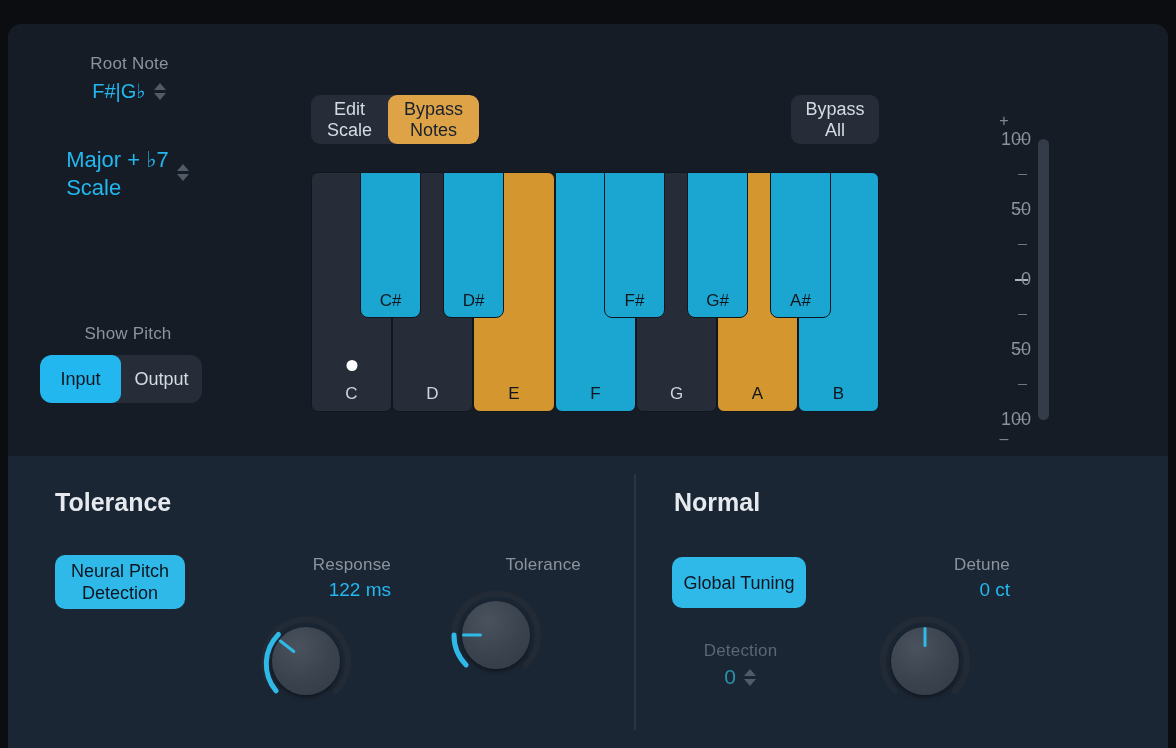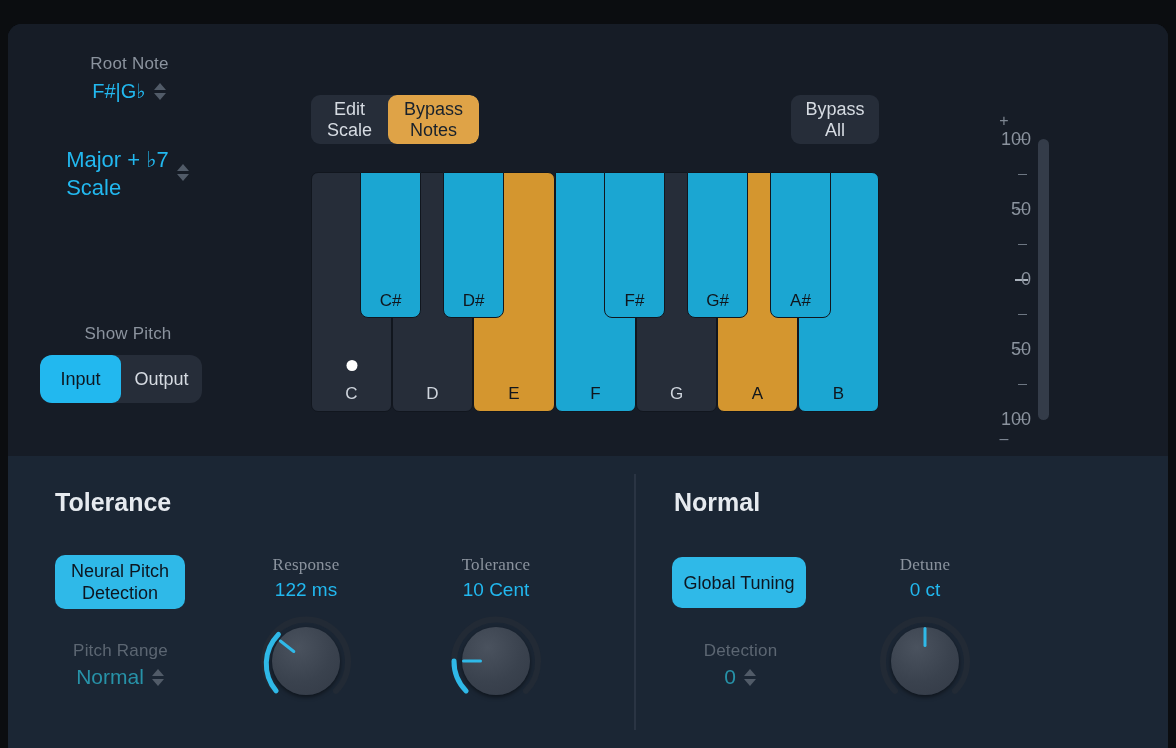--- a/index.html
+++ b/index.html
@@ -193,22 +193,22 @@
     margin-top: 4px;
   }
   #reference-group { position: absolute; left: 660px; top: 617px; width: 145px; }
   #reference-value-row {
     display: flex; align-items: center; justify-content: center; gap: 8px;
     margin-top: 4px;
   }
 
   
   .knob-group { position: absolute; width: 170px; }
-  .knob-label { text-align: center; font-family: Liberation Serif, serif; }
-  .knob-value { text-align: center; margin-top: 4px; }
+  .knob-label { text-align: right; }
+  .knob-value { text-align: right; margin-top: 4px; }
   .knob {
     position: relative; width: 96px; height: 96px; margin: 12px auto 0;
   }
   .knob svg { position: absolute; left: 0; top: 0; }
   .knob .cap {
     position: absolute; left: 14px; top: 14px; width: 68px; height: 68px;
     border-radius: 50%;
     background: radial-gradient(circle at 38% 30%, #4a525e 0%, #3a424e 55%, #333a46 100%);
     box-shadow: 0 2px 4px rgba(0,0,0,.5);
   }
@@ -344,44 +344,36 @@
   <div id="vdivider"></div>
 
   <div class="section-title" id="settings-title">Tolerance</div>
   <div class="section-title" id="tuning-title">Normal</div>
 
   <div class="pill on" id="neural-pitch-detection">
     <span>Neural Pitch</span>
     <span>Detection</span>
   </div>
 
-  <div id="pitch-range-group">
-    <div class="lbl dim">Pitch Range</div>
-    <div id="pitch-range-value-row">
-      <span class="val teal" style="font-size:21px">Normal</span>
-      <span class="stepper-arrows"></span>
-    </div>
-  </div>
 
   <div class="knob-group" id="response-knob-group">
     <div class="lbl knob-label">Response</div>
     <div class="val knob-value">122 ms</div>
     <div class="knob">
       <svg width="96" height="96" viewBox="0 0 96 96">
         <path d="M 18.1 77.9 A 42 42 0 1 1 77.9 77.9" fill="none" stroke="#222a35" stroke-width="6" stroke-linecap="round"></path>
         <path d="M 18.1 77.9 A 42 42 0 0 1 20.4 21.4" fill="none" stroke="#2fb9e8" stroke-width="5" stroke-linecap="round"></path>
       </svg>
       <div class="cap"></div>
       <div class="ptr" id="response-ptr" style="transform: translateX(-50%) rotate(-52deg);"></div>
     </div>
   </div>
 
   <div class="knob-group" id="tolerance-knob-group">
     <div class="lbl knob-label">Tolerance</div>
-    <div class="val knob-value">10 Cent</div>
     <div class="knob">
       <svg width="96" height="96" viewBox="0 0 96 96">
         <path d="M 18.1 77.9 A 42 42 0 1 1 77.9 77.9" fill="none" stroke="#222a35" stroke-width="6" stroke-linecap="round"></path>
         <path d="M 18.1 77.9 A 42 42 0 0 1 6 48" fill="none" stroke="#2fb9e8" stroke-width="5" stroke-linecap="round"></path>
       </svg>
       <div class="cap"></div>
       <div class="ptr" id="tolerance-ptr" style="transform: translateX(-50%) rotate(-90deg);"></div>
     </div>
   </div>
 

